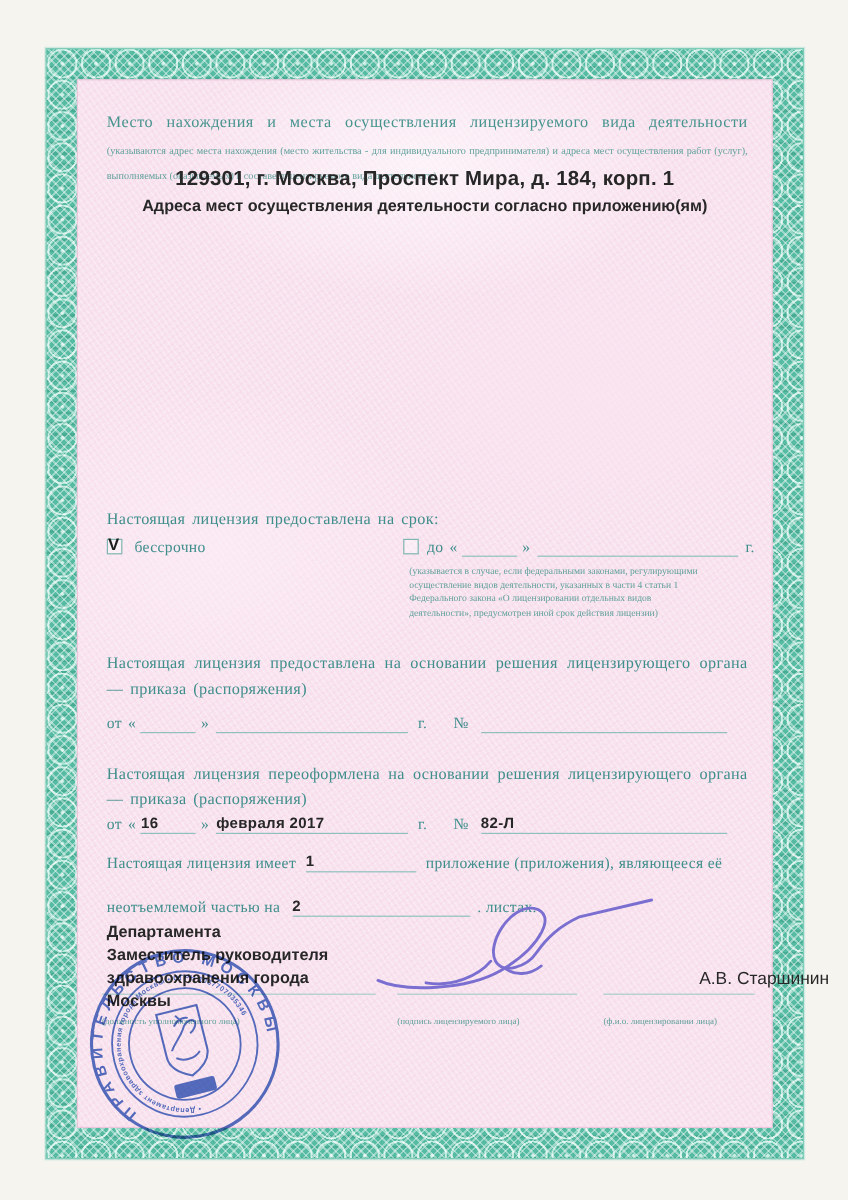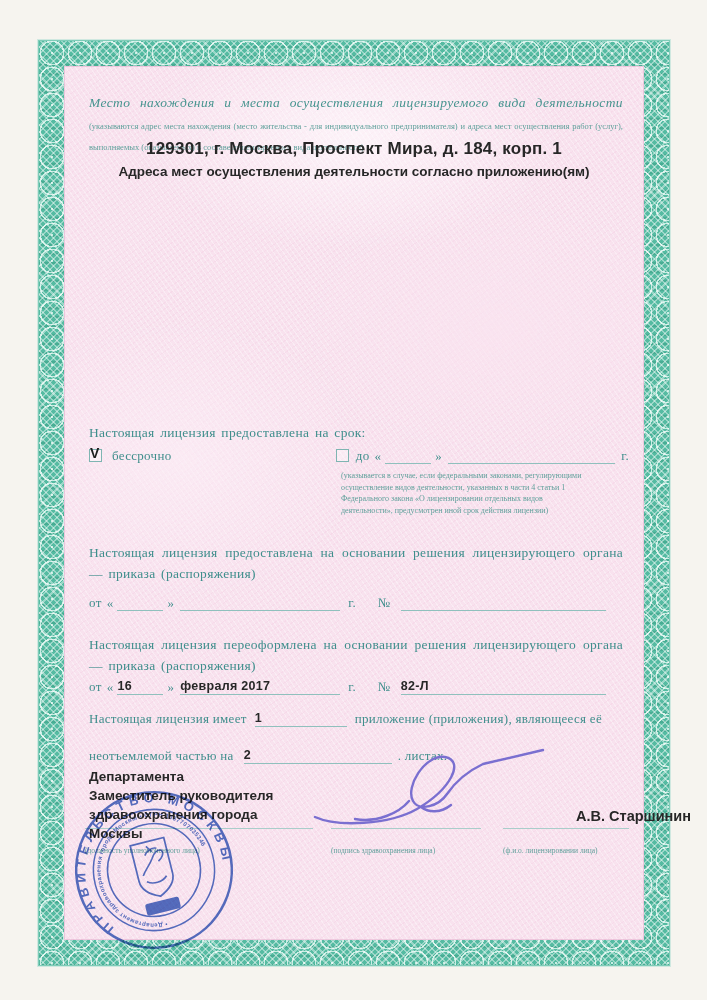--- a/index.html
+++ b/index.html
@@ -31,21 +31,21 @@
       radial-gradient(ellipse 280px 180px at 75% 30%, rgba(250,228,240,.8), transparent 70%),
       repeating-linear-gradient(55deg, rgba(255,255,255,.35) 0 1px, transparent 1px 4px),
       repeating-linear-gradient(-35deg, rgba(241,197,222,.25) 0 1px, transparent 1px 5px);
     border:1px solid rgba(214,142,185,.35);
   }
   .content{position:absolute;left:0;top:0;width:100%;height:100%;}
   .heading{
     position:absolute;left:24px;top:24px;width:534px;margin:0;
     text-align:justify;line-height:1.35;color:#47948f;
   }
-  .h-big{font-size:13.5px;letter-spacing:.4px;font-style:italic;}
+  .h-big{font-size:13.5px;letter-spacing:.4px;}
   .h-small{font-size:8.5px;color:#5fa09b;}
   .bold-center{
     position:absolute;left:0;width:100%;text-align:center;margin:0;
     font-family:"Liberation Sans", sans-serif;font-weight:bold;color:#272727;
   }
   .addr{top:72px;font-size:17px;letter-spacing:.2px;}
   .addr-note{top:97px;font-size:13.5px;}
   .para{
     position:absolute;left:24px;width:534px;margin:0;
     font-size:13.5px;line-height:1.55;color:#3f8e8c;text-align:justify;text-align-last:left;
@@ -75,21 +75,21 @@
     position:absolute;font-size:7.5px;color:#5fa09b;text-align:left;margin-top:14px;
   }
   .sig-line{position:absolute;border-bottom:1px solid #a9cdca;height:0;}
   .post-block{
     position:absolute;left:24px;top:700px;width:230px;
     font-family:"Liberation Sans", sans-serif;font-weight:bold;color:#272727;
     font-size:13.5px;line-height:1.42;z-index:3;
   }
   .fio{
     position:absolute;left:436px;top:741px;width:190px;text-align:right;
-    font-family:"Liberation Sans", sans-serif;font-weight:bold;color:#272727;font-size:14.5px;z-index:3;
+    font-family:"Liberation Sans", sans-serif;font-weight:normal;color:#272727;font-size:14.5px;z-index:3;
   }
   .sig-svg{position:absolute;left:238px;top:676px;z-index:4;}
   
   .stamp{
     position:absolute;left:8px;top:722px;width:162px;height:162px;z-index:5;
     transform:rotate(-14deg);opacity:.88;mix-blend-mode:multiply;
   }
   .stamp svg{overflow:visible;}
 </style>
 </head>
@@ -165,21 +165,21 @@
         <div>Заместитель руководителя</div>
         <div>здравоохранения города</div>
         <div>Москвы</div>
       </div>
 
       <div class="sig-line" style="left:20px;top:761px;width:228px;"></div>
       <div class="sig-line" style="left:266px;top:761px;width:150px;"></div>
       <div class="sig-line" style="left:438px;top:761px;width:126px;"></div>
 
       <div class="caption" style="left:20px;top:765px;width:228px;">(должность уполномоченного лица)</div>
-      <div class="caption" style="left:266px;top:765px;width:150px;">(подпись здравоохранения лица)</div>
+      <div class="caption" style="left:266px;top:765px;width:150px;">(подпись лицензируемого лица)</div>
       <div class="caption" style="left:438px;top:765px;width:126px;">(ф.и.о. лицензировании лица)</div>
 
       <div class="fio">А.В. Старшинин</div>
 
       <div class="sig-svg">
         <svg width="250" height="90" viewBox="0 0 250 90">
           <g fill="none" stroke="#7a6fd0" stroke-width="2.4" stroke-linecap="round">
             <path d="M 12,74 C 34,84 86,82 114,66 C 148,46 162,18 142,14 C 122,11 102,44 110,58 C 116,69 136,63 144,51 C 153,38 163,29 180,21 L 240,7"></path>
             <path d="M 52,76 C 74,80 96,70 106,58"></path>
             <path d="M 118,64 C 126,70 138,70 148,62"></path>

